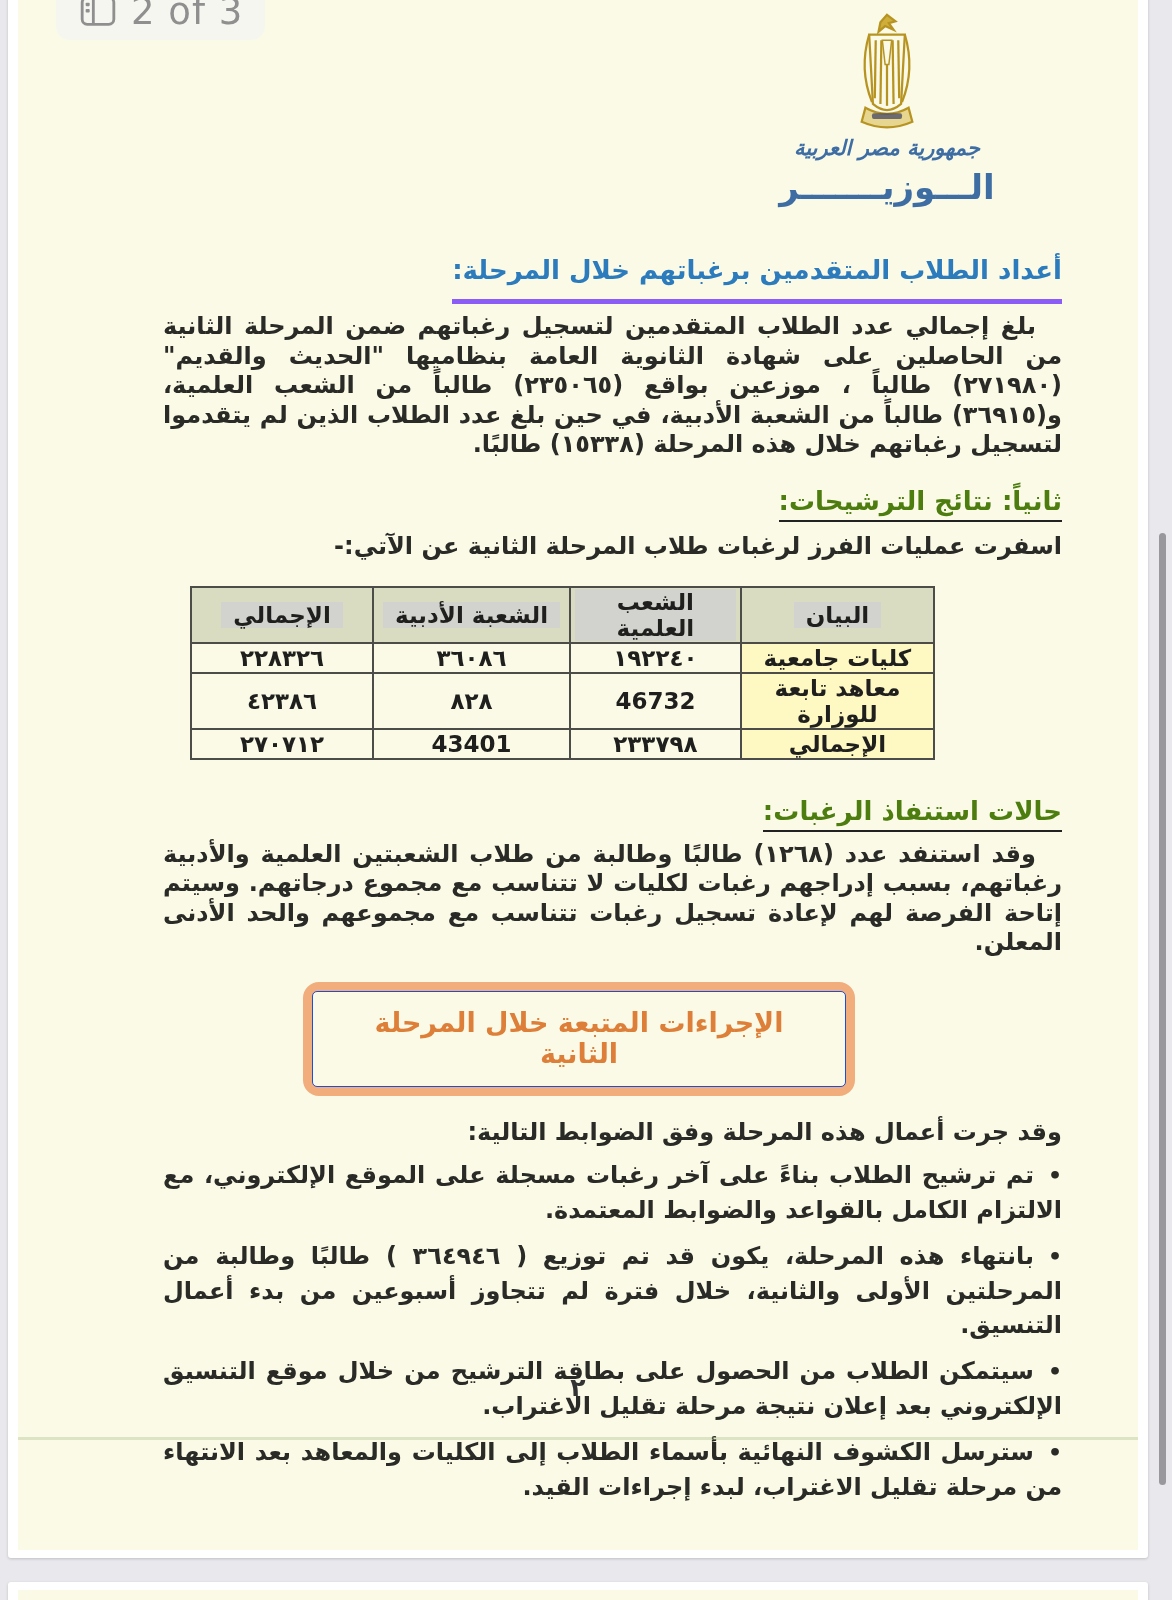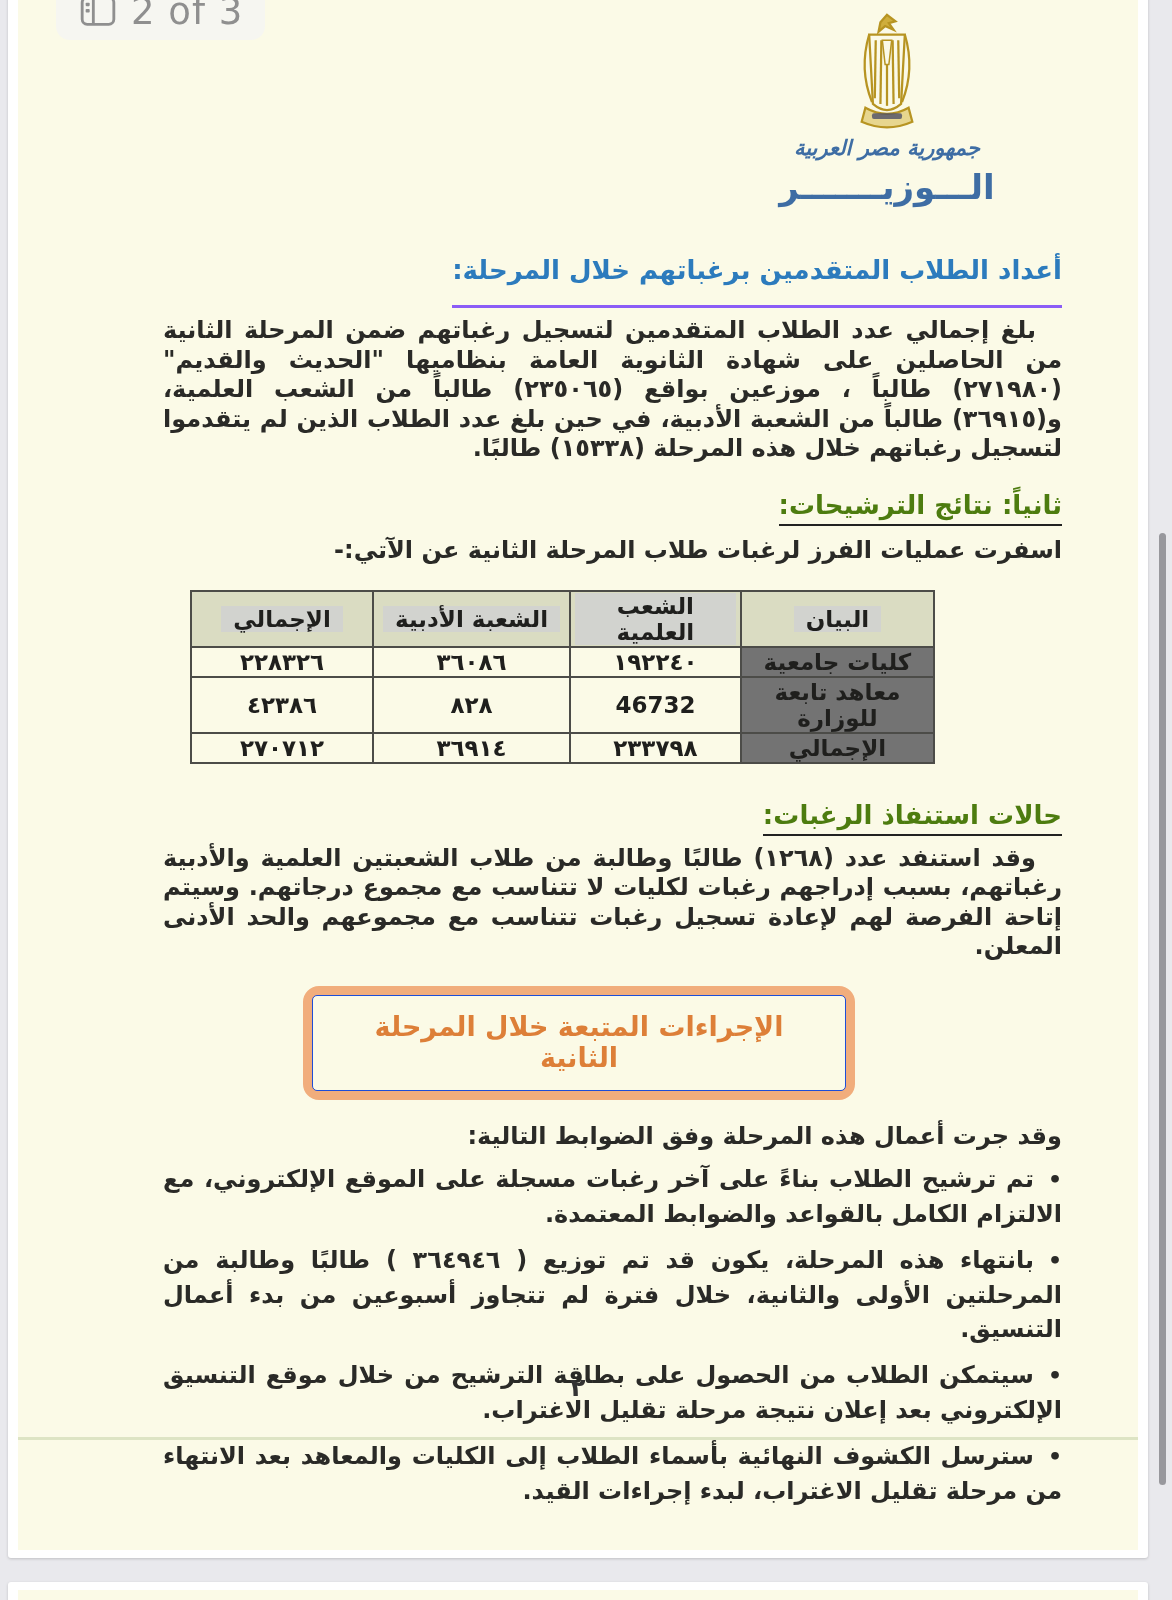--- a/index.html
+++ b/index.html
@@ -25,34 +25,34 @@
   
   .lh-block { width: 446px; margin: 0 28px 0 auto; padding-top: 12px; text-align: center; color: #3e6da4; }
   .lh-block svg { display: block; margin: 0 auto 2px; }
   .lh-country  { font-size: 21px; font-weight: 700; font-style: italic; }
   .lh-ministry { font-size: 41px; font-weight: 700; font-style: italic; margin-top: 5px; }
   .lh-minister { font-size: 34px; font-weight: 700; margin-top: 7px; letter-spacing: 2px; }
 
   
   .doc { padding: 0 76px 0 145px; color: #2a2a27; }
   .h-blue { margin-top: 48px; font-size: 26px; font-weight: 700; color: #2c7bbd;
-            width: max-content; border-bottom: 3px solid #8b5cf6; padding-bottom: 20px; }
+            width: max-content; border-bottom: 5px solid #8b5cf6; padding-bottom: 14px; }
   .h-black { margin-top: 26px; font-size: 26px; font-weight: 700; color: #4d7c0f;
              width: max-content; border-bottom: 2.5px solid #222; padding-bottom: 4px; }
   p.body { margin-top: 8px; font-size: 24px; line-height: 29.5px; font-weight: 700;
            text-align: justify; text-indent: 26px; }
   .intro { margin-top: 10px; font-size: 24px; font-weight: 700; }
 
   
   table.results { width: 745px; margin: 26px 127px 0 auto; border-collapse: collapse;
                   font-size: 23px; font-weight: 700; color: #1f1f1d; table-layout: fixed; }
   .results th, .results td { border: 2px solid #4c4c48; height: 17px; text-align: center; padding: 1px 4px; }
   .results th { background: #dadcc2; font-weight: 700; }
   .results th .hl { background: #d2d3cf; padding: 0 12px; display: inline-block; }
-  .results td.lbl { background: #737373; }
+  .results td.lbl { background: #fef9c3; }
 
   
   .proc-box { width: 552px; margin: 24px 207px 0 auto; border: 9px solid #f1ad7c;
               border-radius: 16px; background: #fbfae6; }
   .proc-inner { border: 1px solid #1d4ed8; border-radius: 5px; padding: 15px 24px 17px; }
   .proc-title { color: #dd7f38; font-size: 27px; font-weight: 700; text-align: center; }
 
   
   ul.bullets { margin-top: 4px; list-style: none; }
   ul.bullets li { margin-top: 12px; font-size: 24px; line-height: 34px; font-weight: 700; text-align: justify; }
@@ -128,21 +128,21 @@
             </tr>
             <tr>
               <td class="lbl">معاهد تابعة للوزارة</td>
               <td>46732</td>
               <td>٨٢٨</td>
               <td>٤٢٣٨٦</td>
             </tr>
             <tr>
               <td class="lbl">الإجمالي</td>
               <td>٢٣٣٧٩٨</td>
-              <td>٣٦٩١٤</td>
+              <td>43401</td>
               <td>٢٧٠٧١٢</td>
             </tr>
           </tbody>
         </table>
 
         <div class="h-black" style="margin-top:36px;">حالات استنفاذ الرغبات:</div>
         <p class="body">وقد استنفد عدد (١٢٦٨) طالبًا وطالبة من طلاب الشعبتين العلمية والأدبية رغباتهم، بسبب إدراجهم رغبات لكليات لا تتناسب مع مجموع درجاتهم. وسيتم إتاحة الفرصة لهم لإعادة تسجيل رغبات تتناسب مع مجموعهم والحد الأدنى المعلن.</p>
 
         <div class="proc-box">
           <div class="proc-inner">

